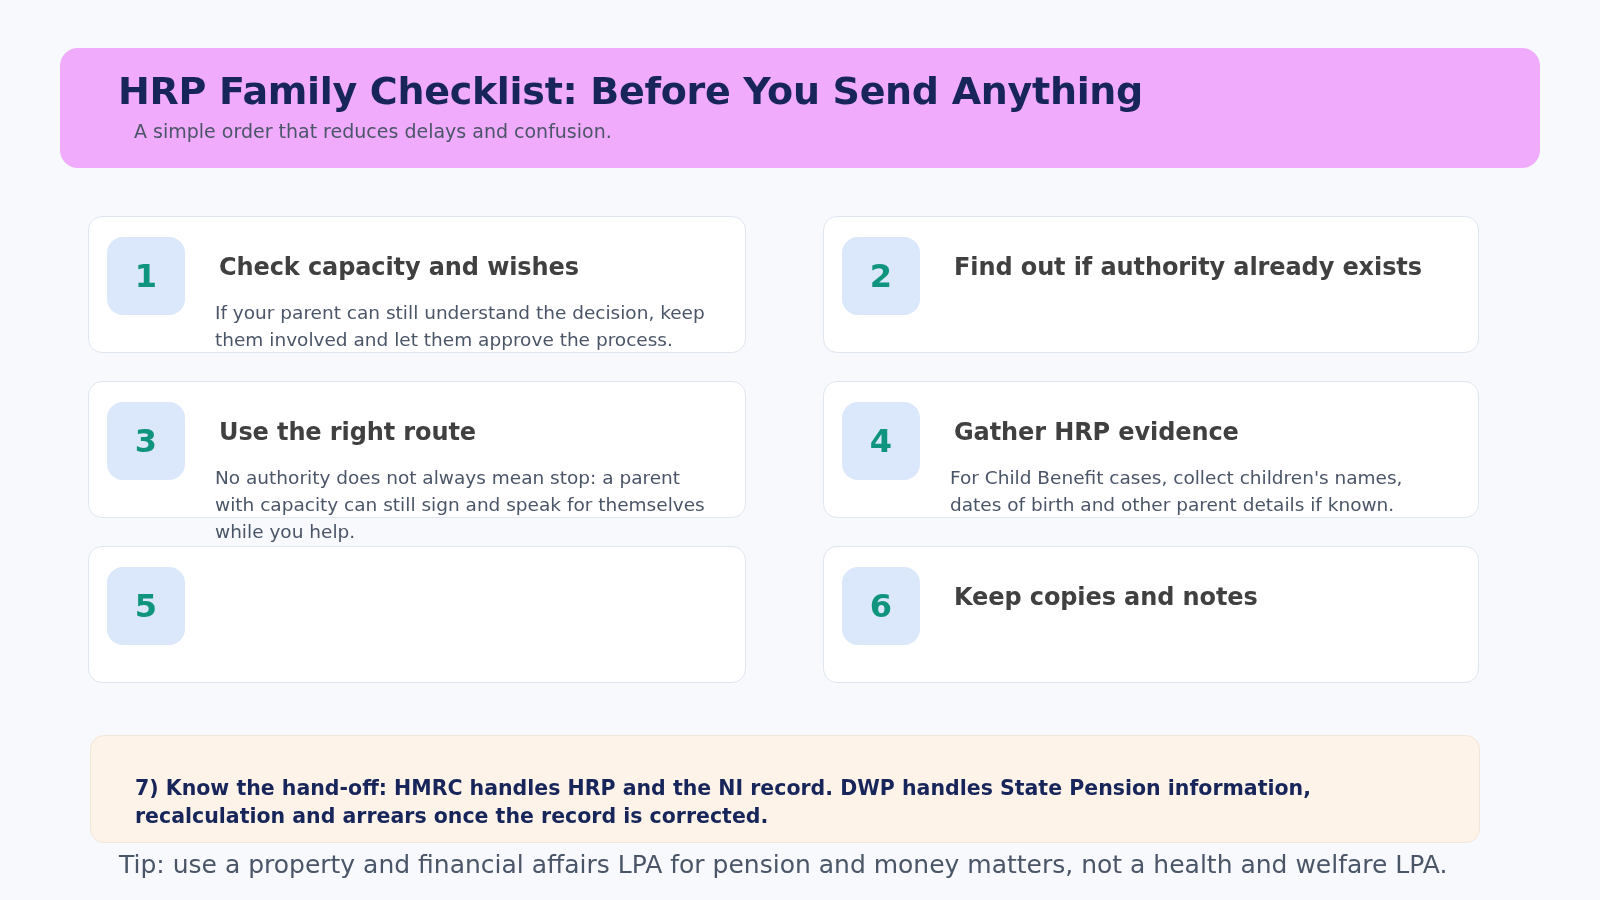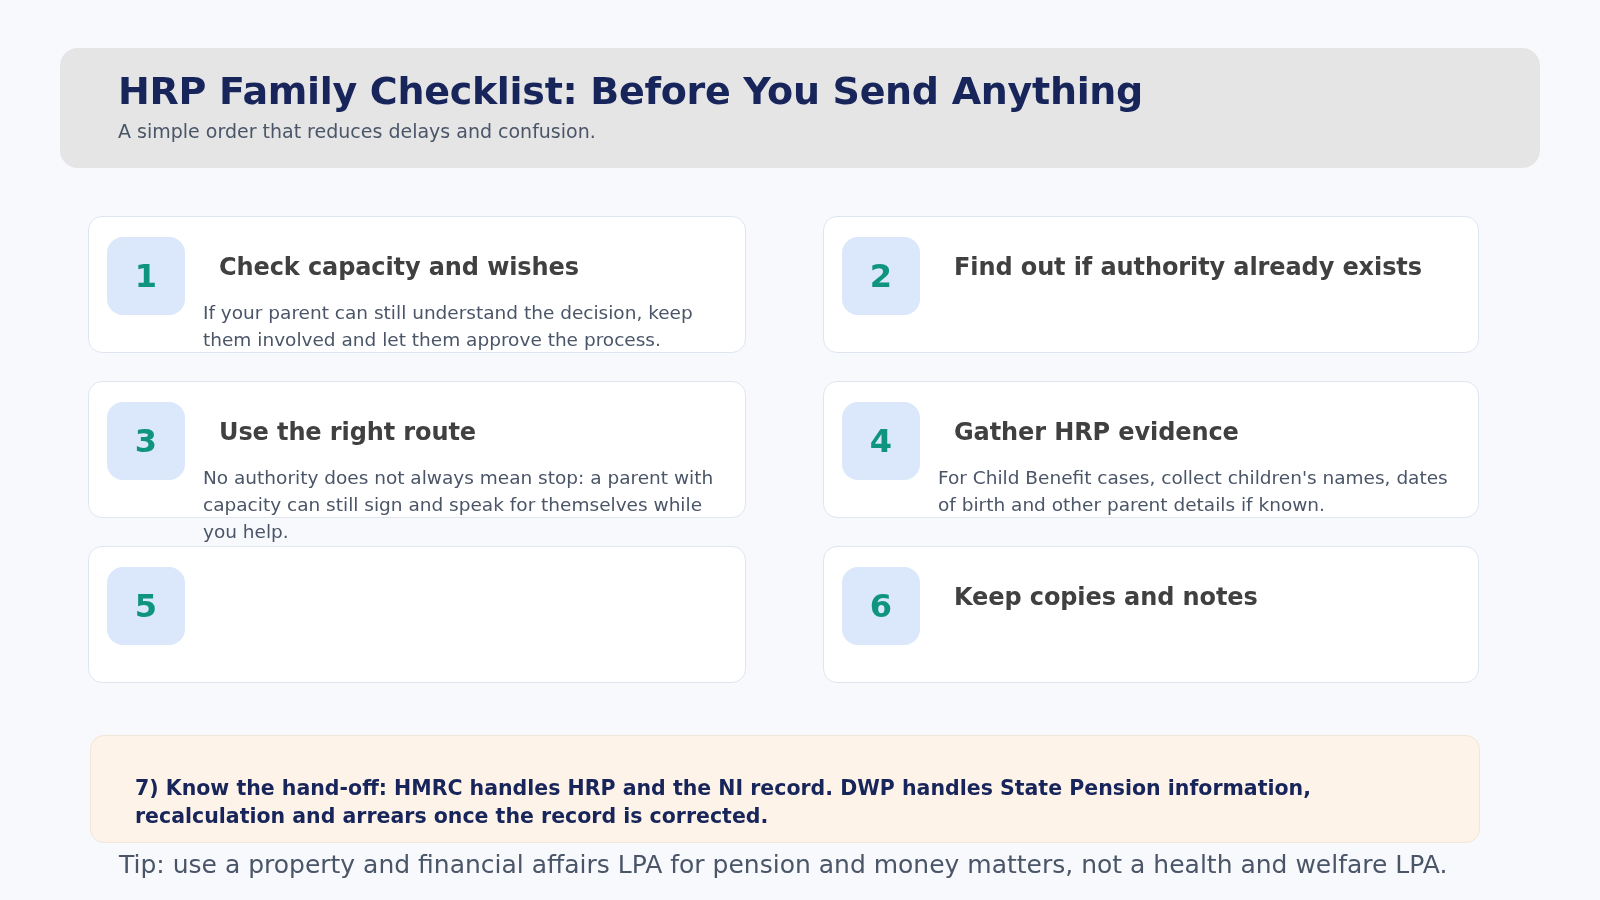--- a/index.html
+++ b/index.html
@@ -16,36 +16,36 @@
     position: relative;
   }
 
   
   .header-band {
     position: absolute;
     left: 60px;
     top: 48px;
     width: 1480px;
     height: 120px;
-    background: #e5e5e5;
+    background: #f0abfc;
     border-radius: 18px;
     box-sizing: border-box;
     padding: 22px 58px 0 58px;
   }
   .header-title {
     margin: 0;
     font-size: 38px;
     font-weight: 700;
     line-height: 1.12;
     color: #17255a;
     letter-spacing: -0.3px;
     white-space: nowrap;
   }
   .header-subtitle {
-    margin: 7px 0 0 0;
+    margin: 7px 0 0 16px;
     font-size: 19px;
     font-weight: 400;
     color: #4a5568;
     line-height: 1.2;
   }
 
   
   .cards-area {
     position: absolute;
     left: 0;
@@ -101,21 +101,21 @@
   }
   .card-title {
     margin: 16px;
     font-size: 24px;
     font-weight: 700;
     color: #404040;
     line-height: 1.28;
     letter-spacing: -0.1px;
   }
   .card-desc {
-    margin: 4px 0 0 0;
+    margin: 4px 0 0 12px;
     font-size: 18.5px;
     font-weight: 400;
     color: #4a5568;
     line-height: 1.47;
   }
 
   
   .footer-note {
     position: absolute;
     left: 90px;

